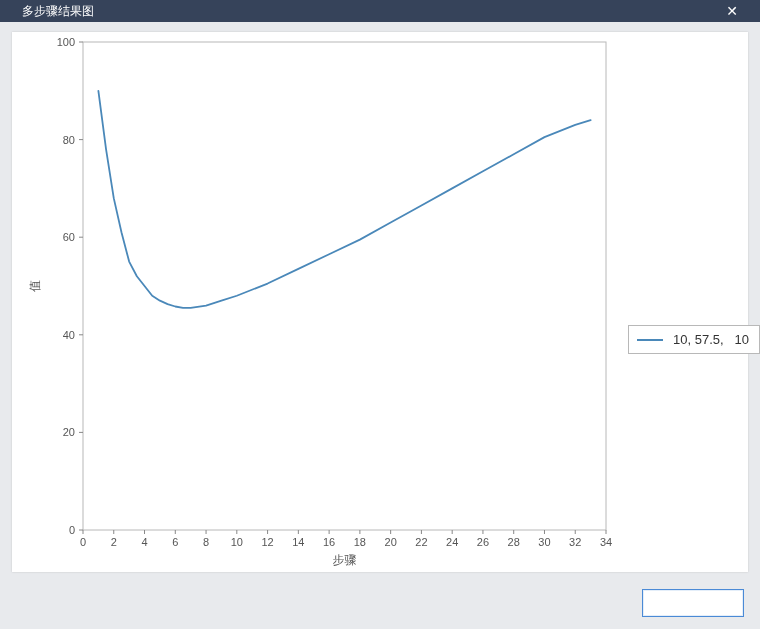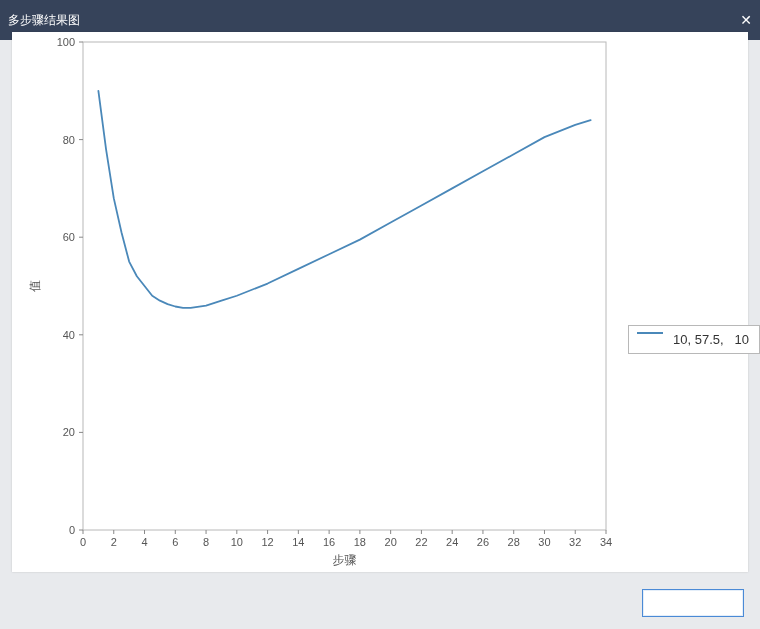--- a/index.html
+++ b/index.html
@@ -5,27 +5,27 @@
   html, body {
     margin: 0;
     padding: 0;
     width: 760px;
     height: 629px;
     background: #e8eaed;
     font-family: "Microsoft YaHei", "SimSun", Arial, sans-serif;
     overflow: hidden;
   }
   .titlebar {
-    height: 40px;
+    height: 22px;
     background: #36435a;
     color: #ffffff;
     display: flex;
     align-items: center;
     justify-content: space-between;
-    padding: 0 8px;
+    padding: 0 22px;
     font-size: 12px;
   }
   .titlebar .close-x {
     font-size: 14px;
     line-height: 14px;
     cursor: pointer;
   }
   .content {
     position: absolute;
     left: 12px;
@@ -47,20 +47,21 @@
     fill: #555;
   }
   .legend-box {
     position: absolute;
     background: #ffffff;
     border: 1px solid #b8b8b8;
     font-size: 13px;
     color: #333;
     padding: 6px 10px 6px 8px;
     display: flex;
+    align-items: center;
     white-space: pre;
   }
   .legend-line {
     width: 26px;
     height: 0;
     border-top: 2px solid;
     margin-right: 10px;
   }
   .footer-btn {
     position: absolute;

